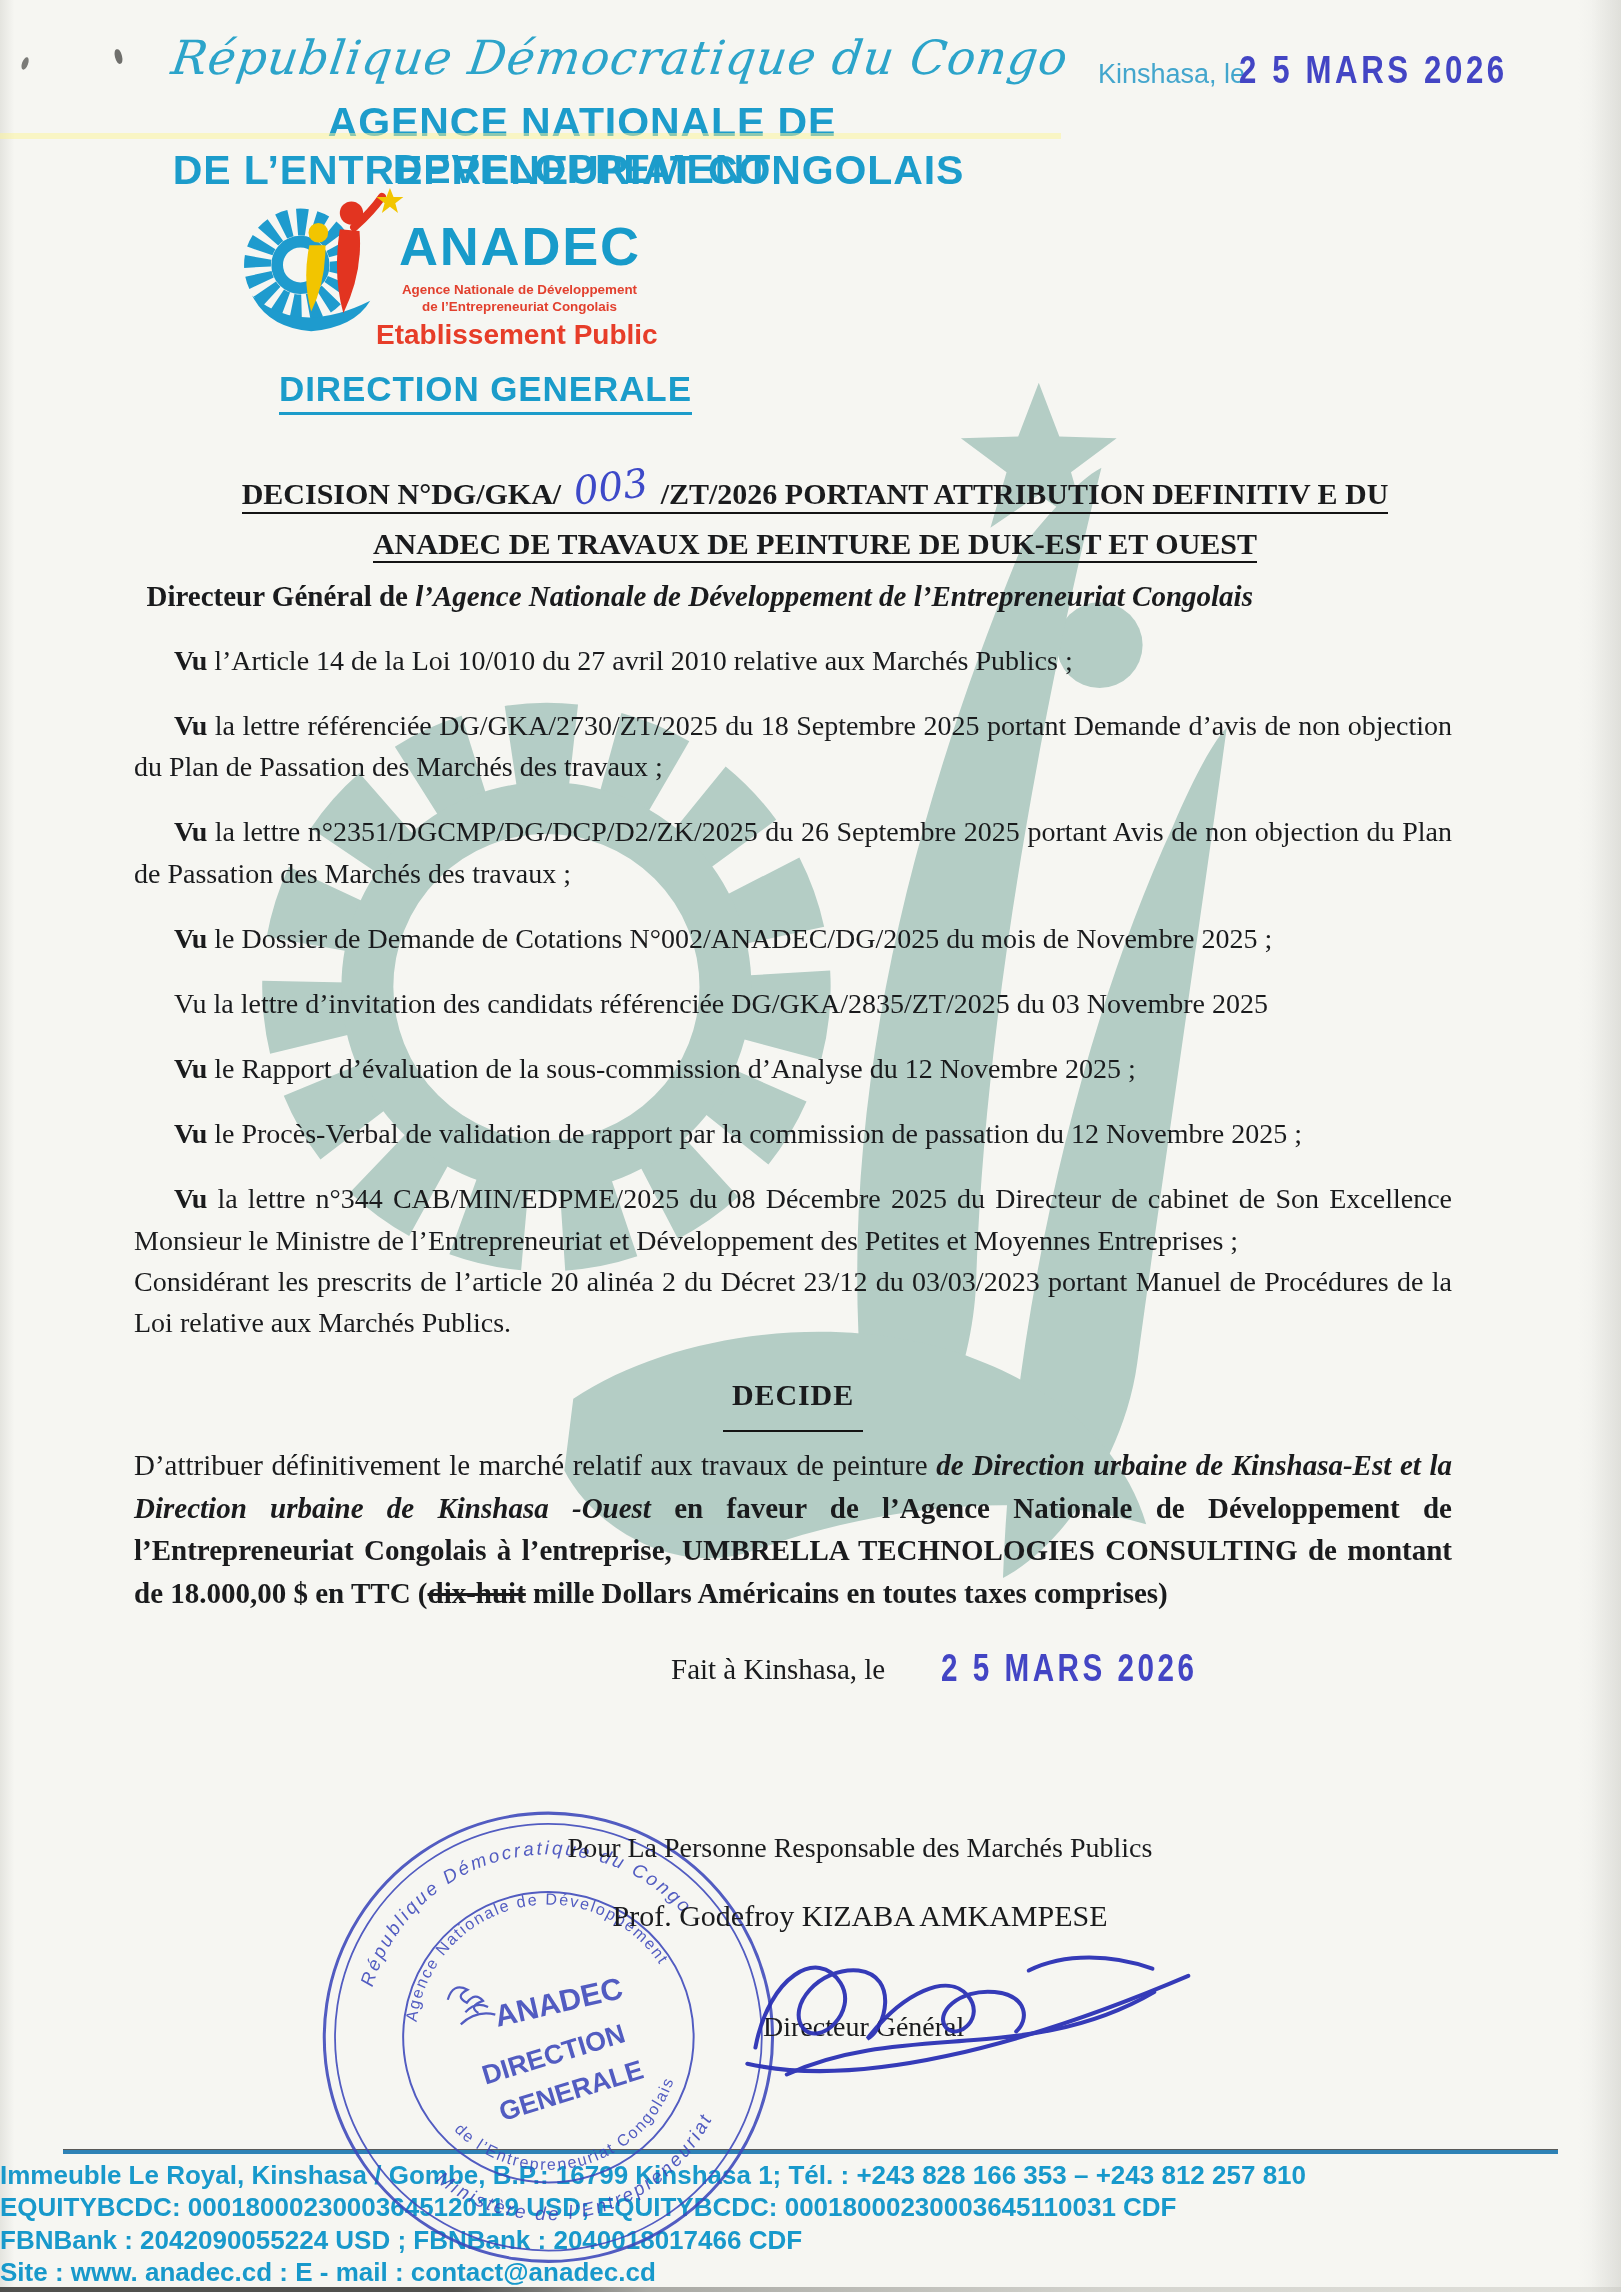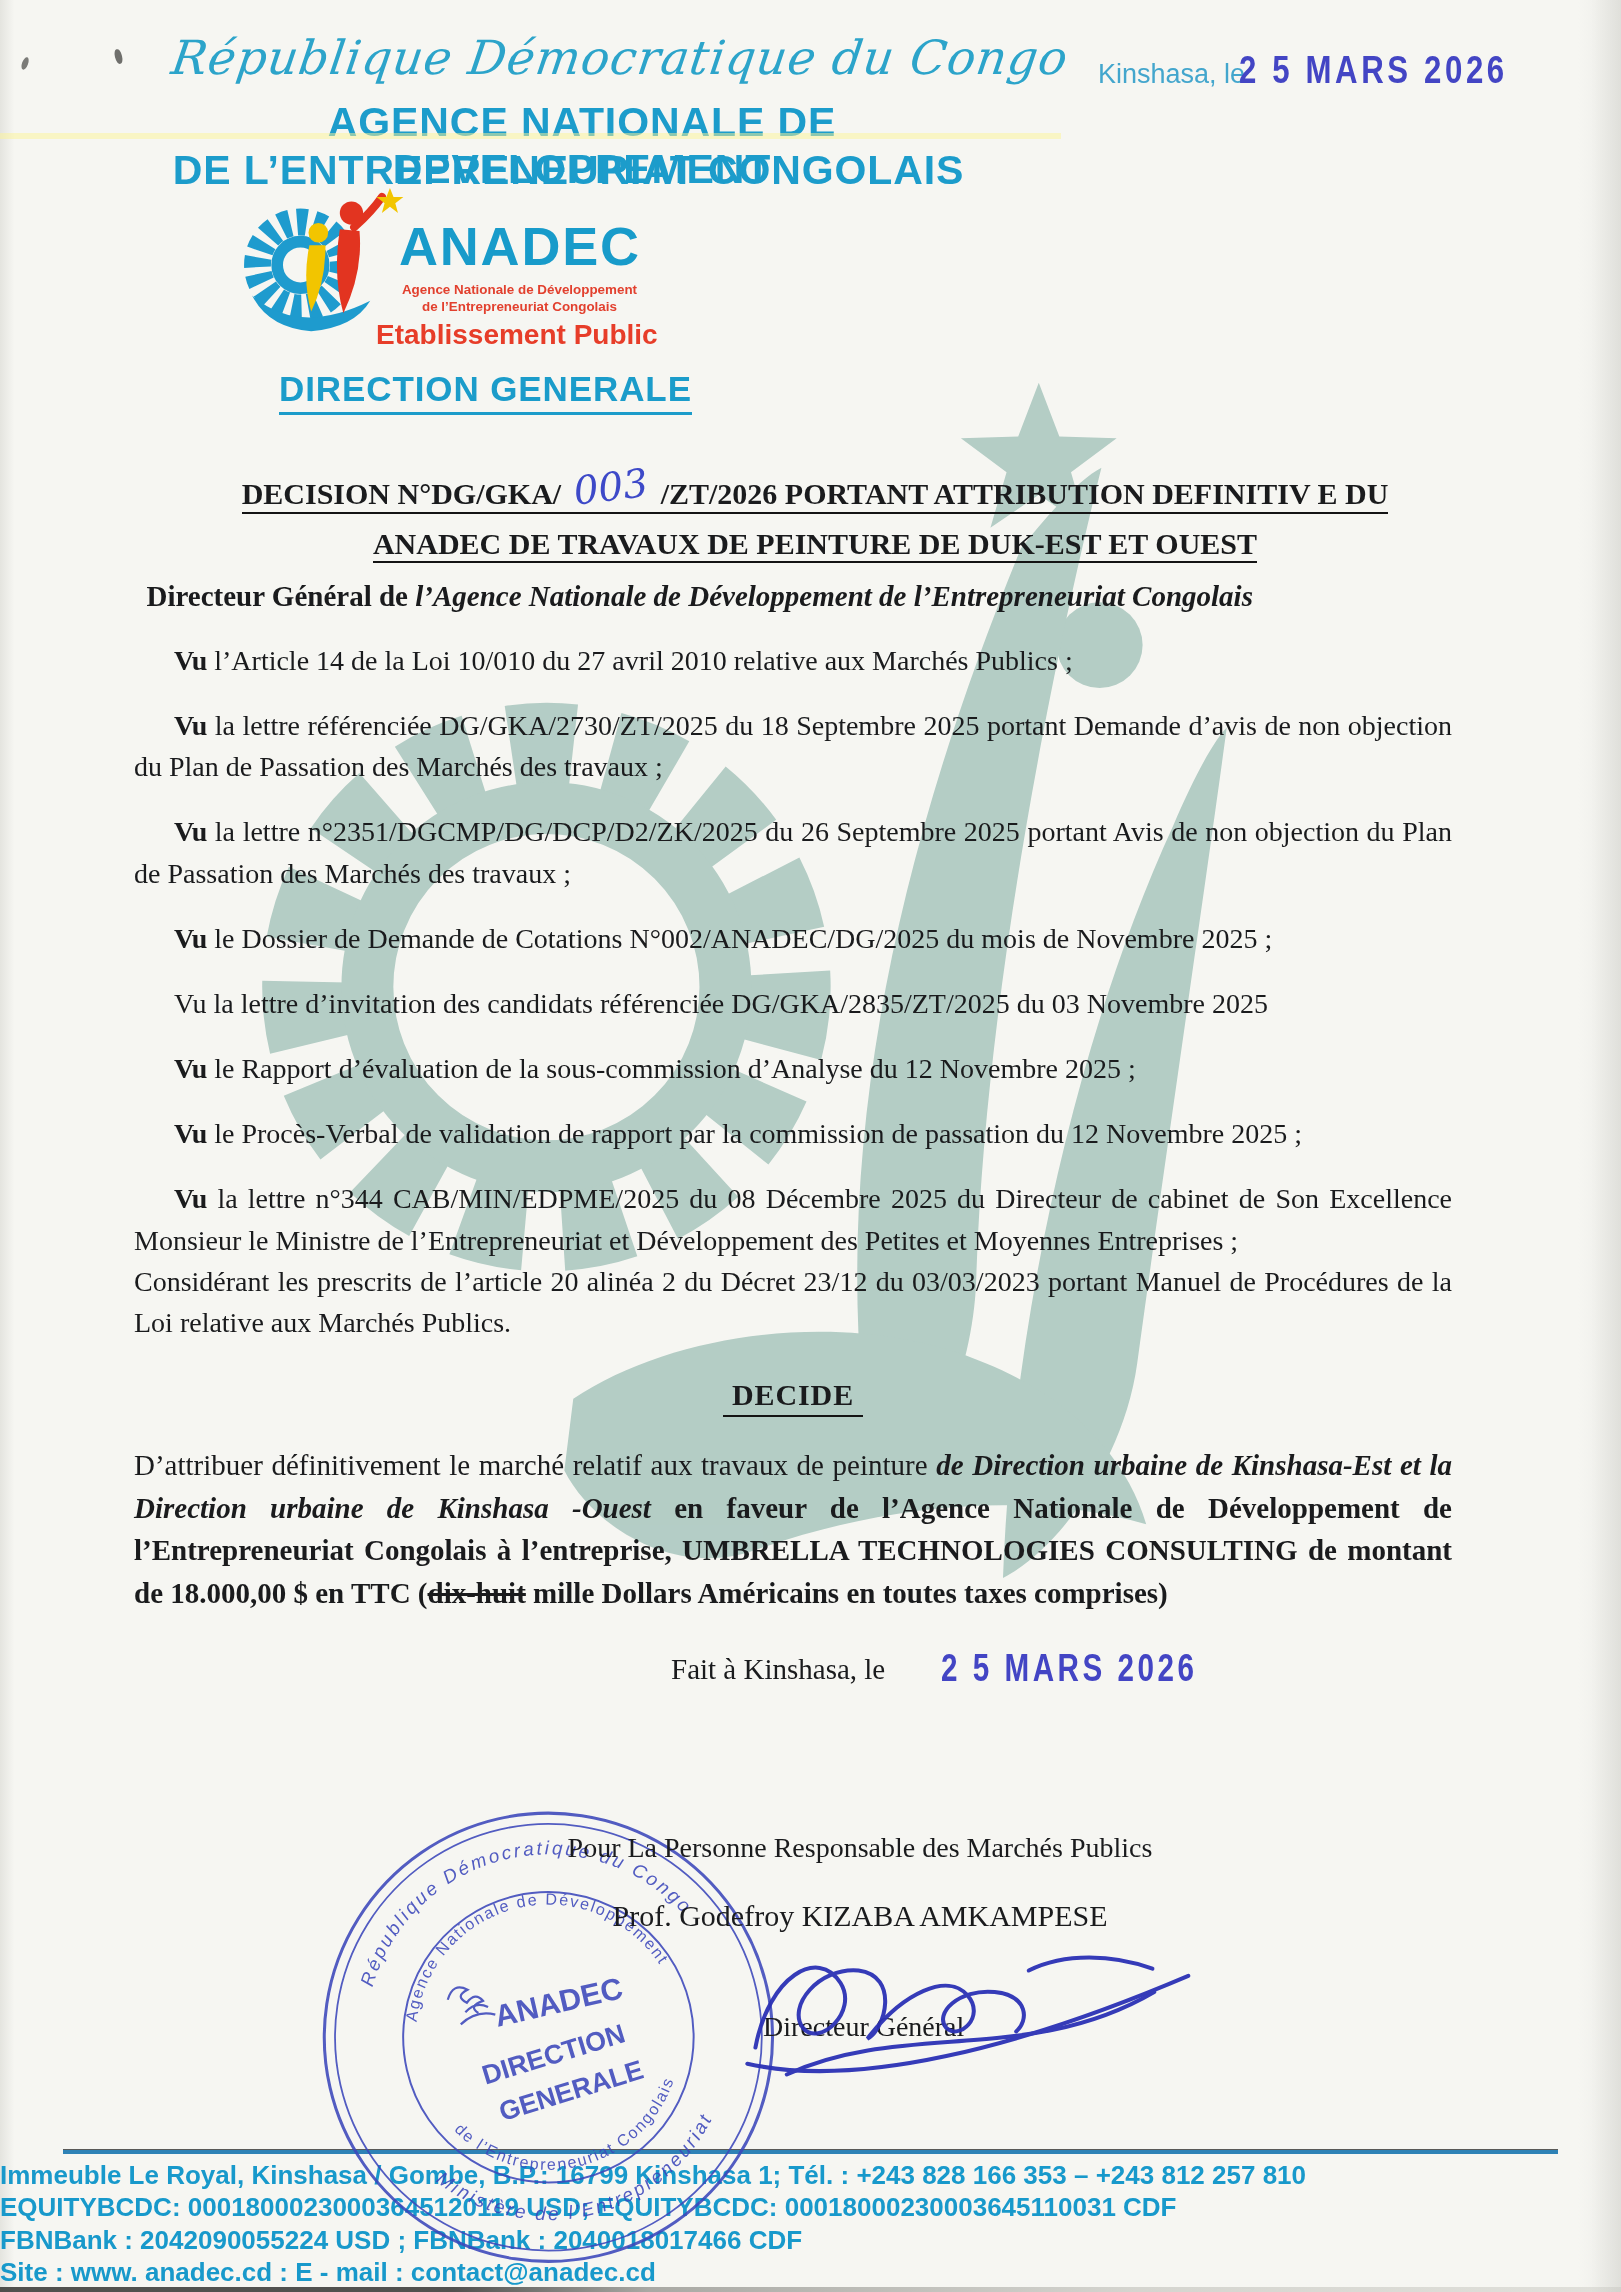--- a/index.html
+++ b/index.html
@@ -42,21 +42,21 @@
     text-align:justify;z-index:2;}
   .docbody p{margin:0 0 24px 0;}
   p.intro{margin-left:12.5px;font-size:29px;margin-bottom:22.4px;text-align:left;}
   .intro-lead{font-weight:bold;}
   .intro-entity{font-weight:bold;font-style:italic;}
   .lead{font-weight:bold;margin-left:40px;}
   .lead.reg{font-weight:normal;}
   p.m-c8{margin-bottom:0;}
   p.m-c9{margin-bottom:0;}
   .decide-h{text-align:center;font-size:30px;font-weight:bold;margin:30px 0 27px 0;}
-  .decide-h .u{border-bottom:2.7px solid #141414;padding:0 9px 4px 9px;letter-spacing:0.9px;}
+  .decide-h .u{border-bottom:2.7px solid #141414;padding:0 9px 19px 9px;letter-spacing:0.9px;}
   .decide-p{font-size:29px;margin-left:10.7px;margin-bottom:3.6px;}
   .seg-bi{font-weight:bold;font-style:italic;}
   .seg-b{font-weight:bold;}
   .seg-strike{font-weight:bold;text-decoration:line-through;text-decoration-thickness:2.7px;}
   .fait{margin:1.8px 0 0 537px;font-size:29px;white-space:nowrap;text-align:left;}
   .fait .stampdate{font-size:38px;margin-left:49px;transform:scaleX(.78) translateY(1.8px);}
 
   
   .for-label{position:absolute;left:430px;top:1832px;width:860px;text-align:center;font-size:28px;z-index:4;}
   .signer-name{position:absolute;left:430px;top:1899px;width:860px;text-align:center;font-weight:normal;

